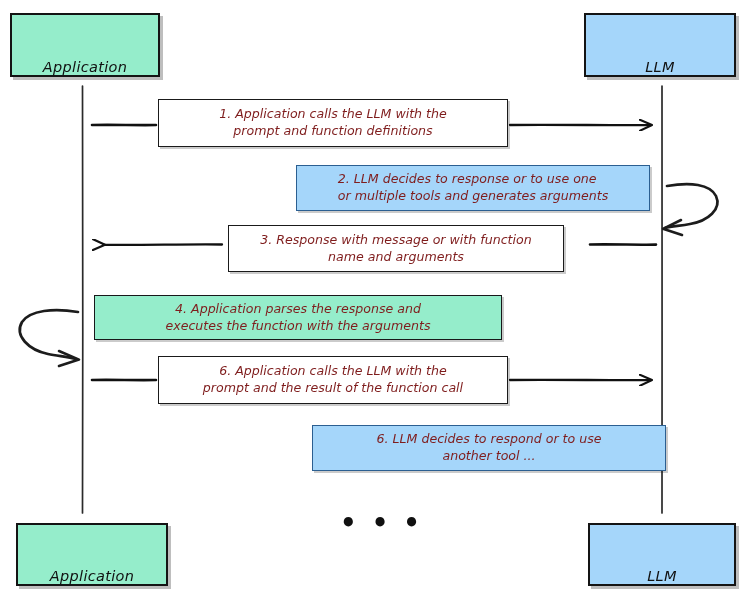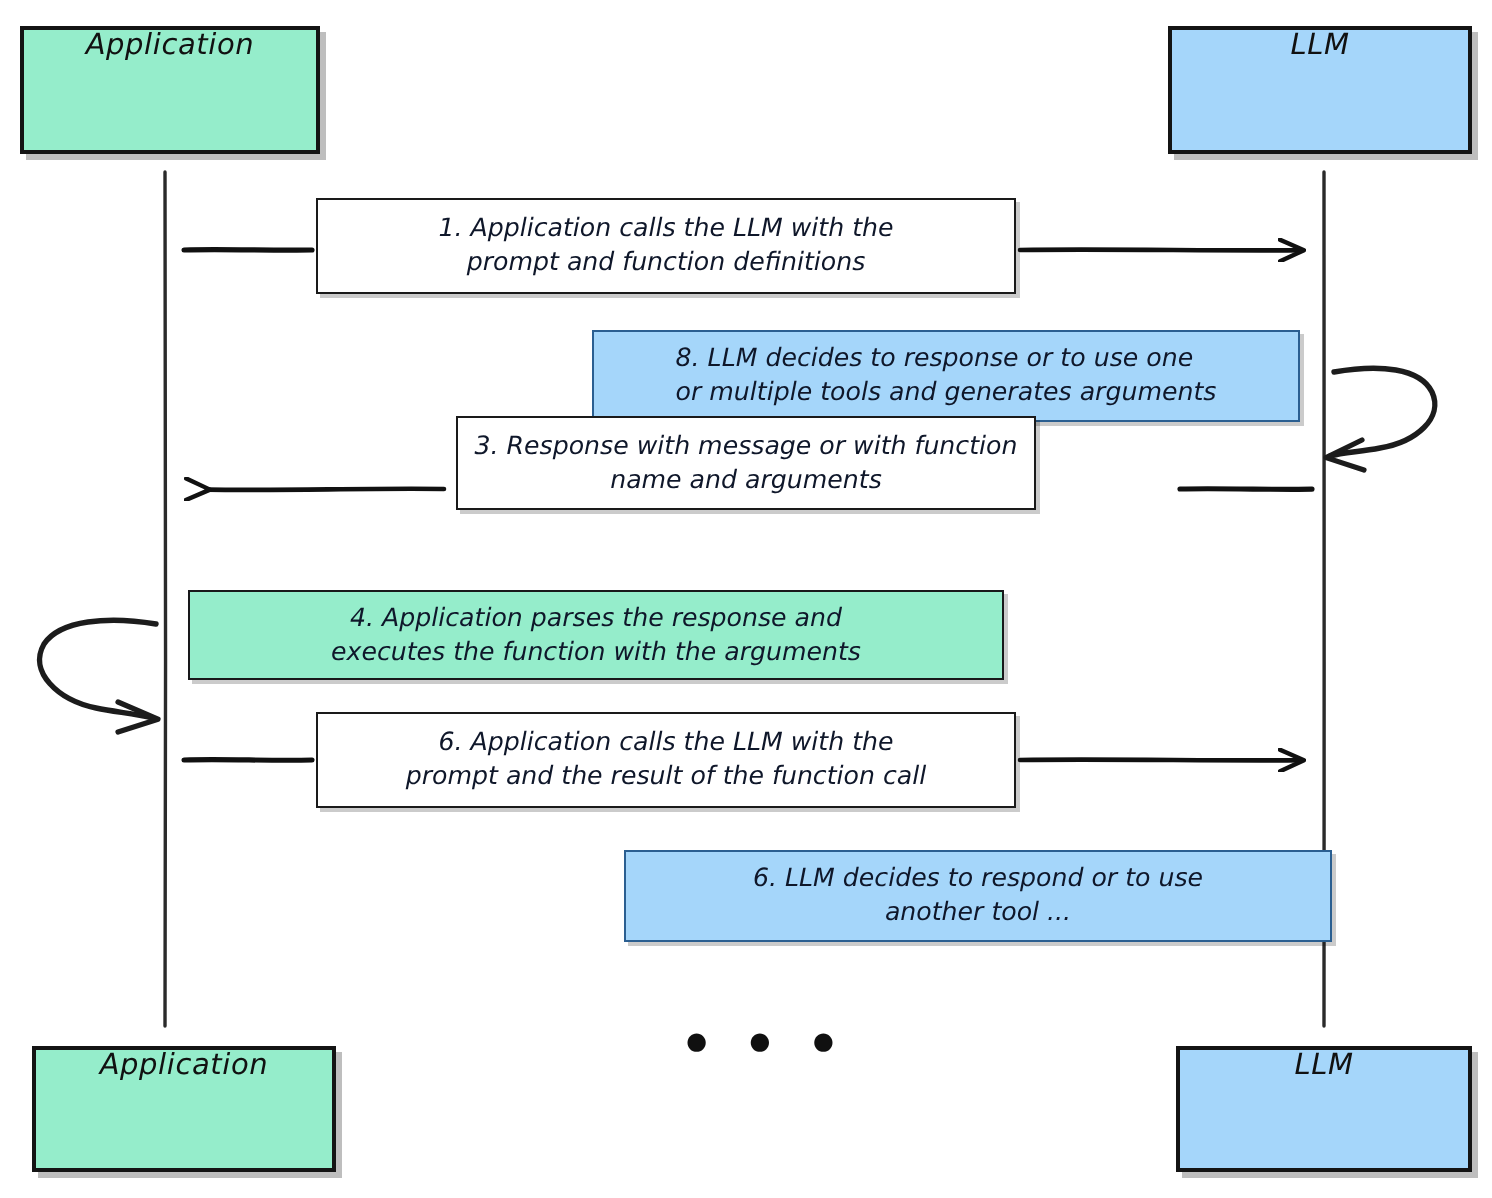--- a/index.html
+++ b/index.html
@@ -27,21 +27,21 @@
     width: 746px;
     height: 599px;
     overflow: visible;
   }
   
   .actor-box {
     position: absolute;
     box-sizing: border-box;
     border: 2.5px solid #141414;
     display: flex;
-    align-items: flex-start;
+    align-items: flex-end;
     justify-content: center;
     box-shadow: 3px 3px 0 0 rgba(20,20,20,0.28);
   }
   .actor-label {
     font-family: "DejaVu Sans", sans-serif;
     font-size: 14.5px;
     font-style: italic;
     color: #111111;
     letter-spacing: 0.3px;
     white-space: nowrap;
@@ -66,21 +66,21 @@
   }
   .msg-box.green {
     background: #95edcb;
     border: 1.5px solid #18181a;
   }
   .msg-text {
     font-family: "DejaVu Sans", sans-serif;
     font-size: 12.6px;
     font-style: italic;
     line-height: 1.32;
-    color: #0f172a;
+    color: #7f1d1d;
     text-align: center;
     white-space: pre-line;
   }
   .msg-text.left {
     text-align: left;
   }
   .ellipsis {
     position: absolute;
     font-family: "DejaVu Sans", sans-serif;
     font-size: 26px;
@@ -148,25 +148,25 @@
   <div class="actor-box" style="left:584px; top:13px; width:152px; height:64px; background:#a5d6fa;">
     <span class="actor-label">LLM</span>
   </div>
 
   <div class="msg-box white" style="left:158px; top:99px; width:350px; height:48px;">
     <span class="msg-text">1. Application calls the LLM with the
 prompt and function definitions</span>
   </div>
 
   <div class="msg-box blue" style="left:296px; top:165px; width:354px; height:46px;">
-    <span class="msg-text left">8. LLM decides to response or to use one
+    <span class="msg-text left">2. LLM decides to response or to use one
 or multiple tools and generates arguments</span>
   </div>
 
-  <div class="msg-box white" style="left:228px; top:208px; width:290px; height:47px;">
+  <div class="msg-box white" style="left:228px; top:225px; width:336px; height:47px;">
     <span class="msg-text">3. Response with message or with function
 name and arguments</span>
   </div>
 
   <div class="msg-box green" style="left:94px; top:295px; width:408px; height:45px;">
     <span class="msg-text">4. Application parses the response and
 executes the function with the arguments</span>
   </div>
 
   <div class="msg-box white" style="left:158px; top:356px; width:350px; height:48px;">

